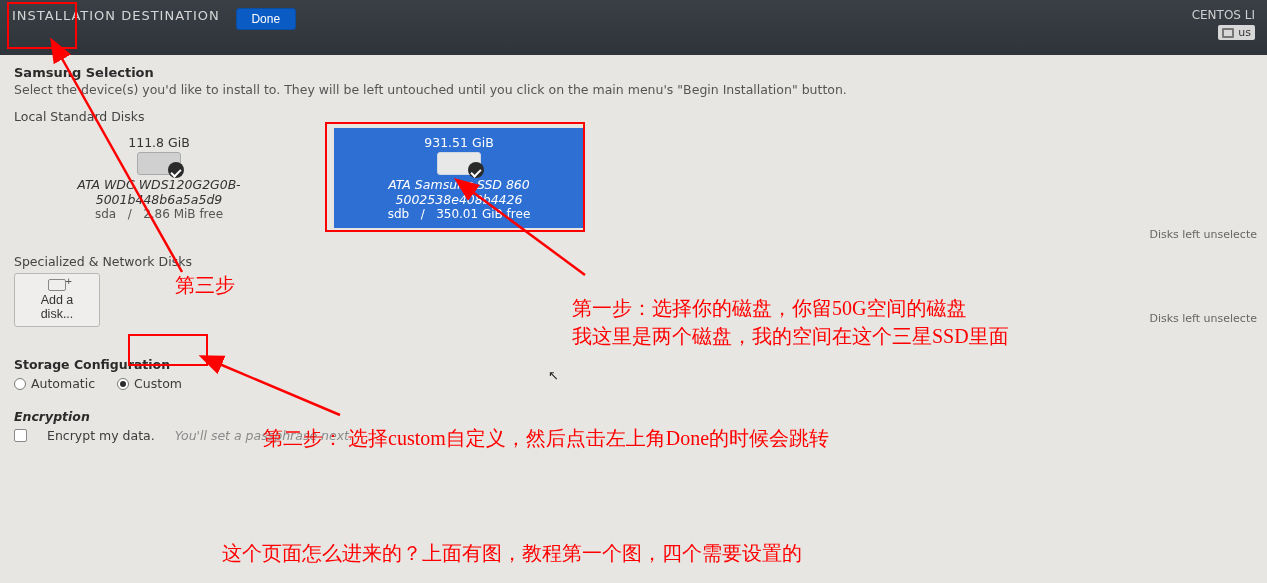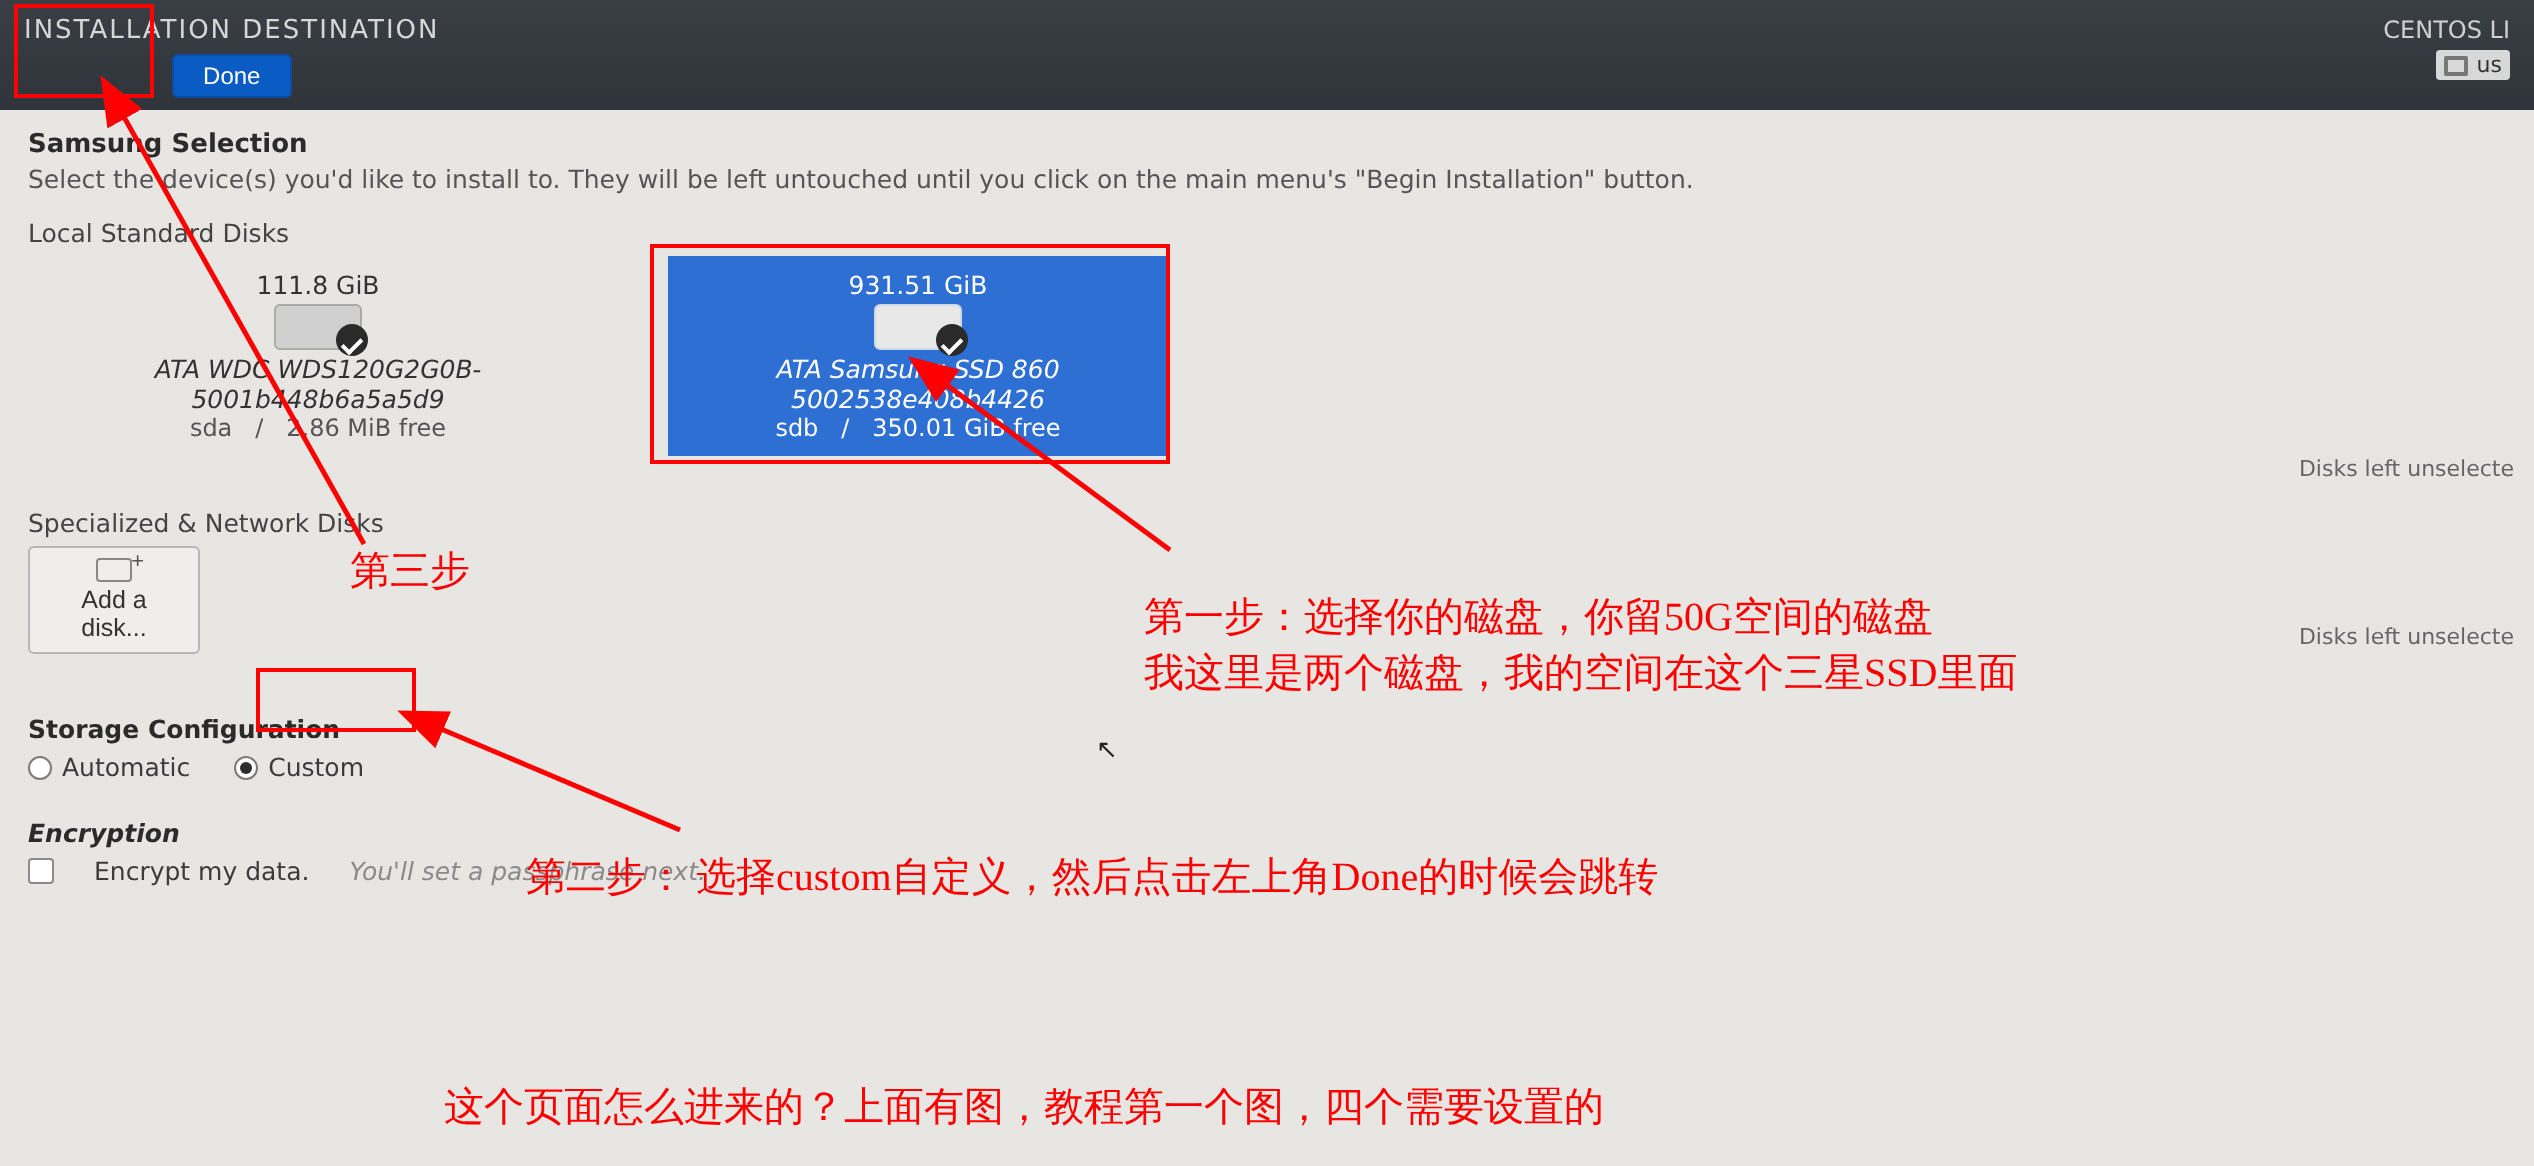--- a/index.html
+++ b/index.html
@@ -10,21 +10,21 @@
   .topbar {
     height: 55px;
     background: linear-gradient(to bottom, #3a3f46 0%, #2f343a 100%);
     color: #e8e8e8;
     display: flex;
     align-items: flex-start;
     justify-content: space-between;
     padding: 8px 12px 0 12px;
     position: relative;
   }
-  .topbar .left { display:flex; flex-direction:column; gap:4px;align-items:center; }
+  .topbar .left { display:flex; flex-direction:row; gap:16px; }
   .pagetitle { font-size: 13px; letter-spacing: 1px; color:#d6d6d6; font-weight:400; }
   .done-btn {
     background: #0a5bc4;
     color: #fff;
     border: 1px solid #0a4ea3;
     border-radius: 3px;
     padding: 3px 14px;
     font-size: 12px;
     cursor: pointer;
     width: 60px;

